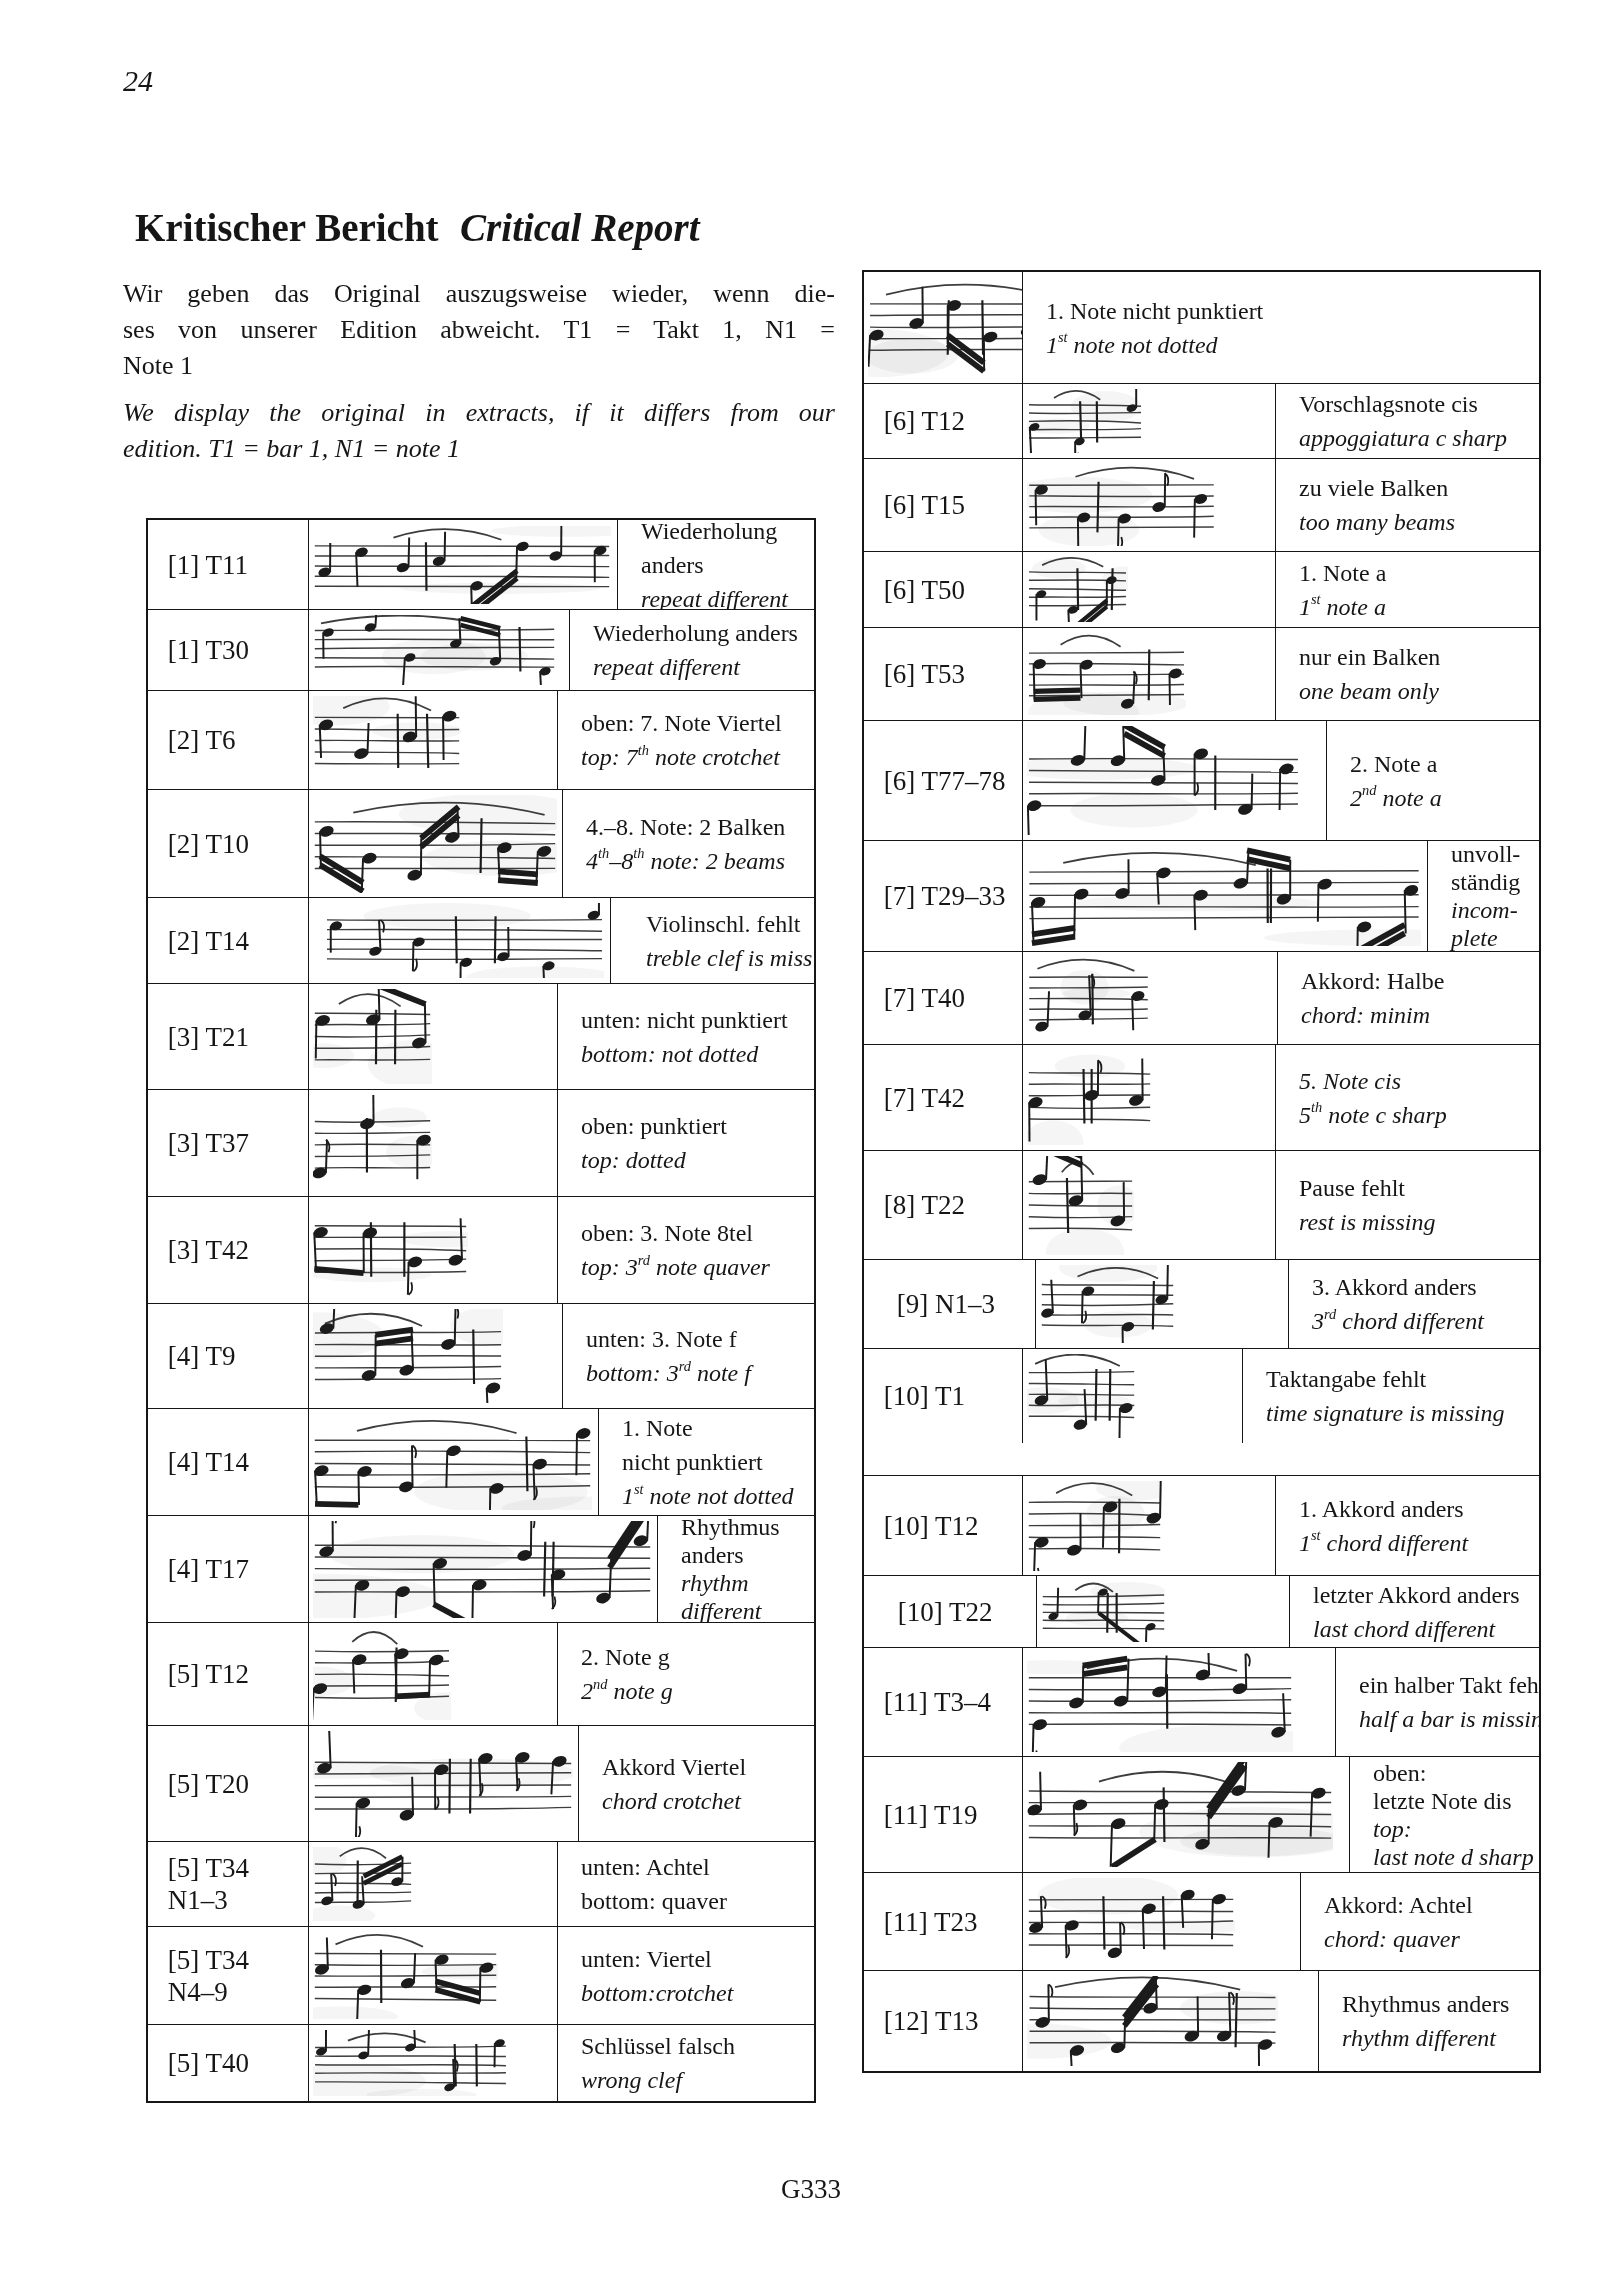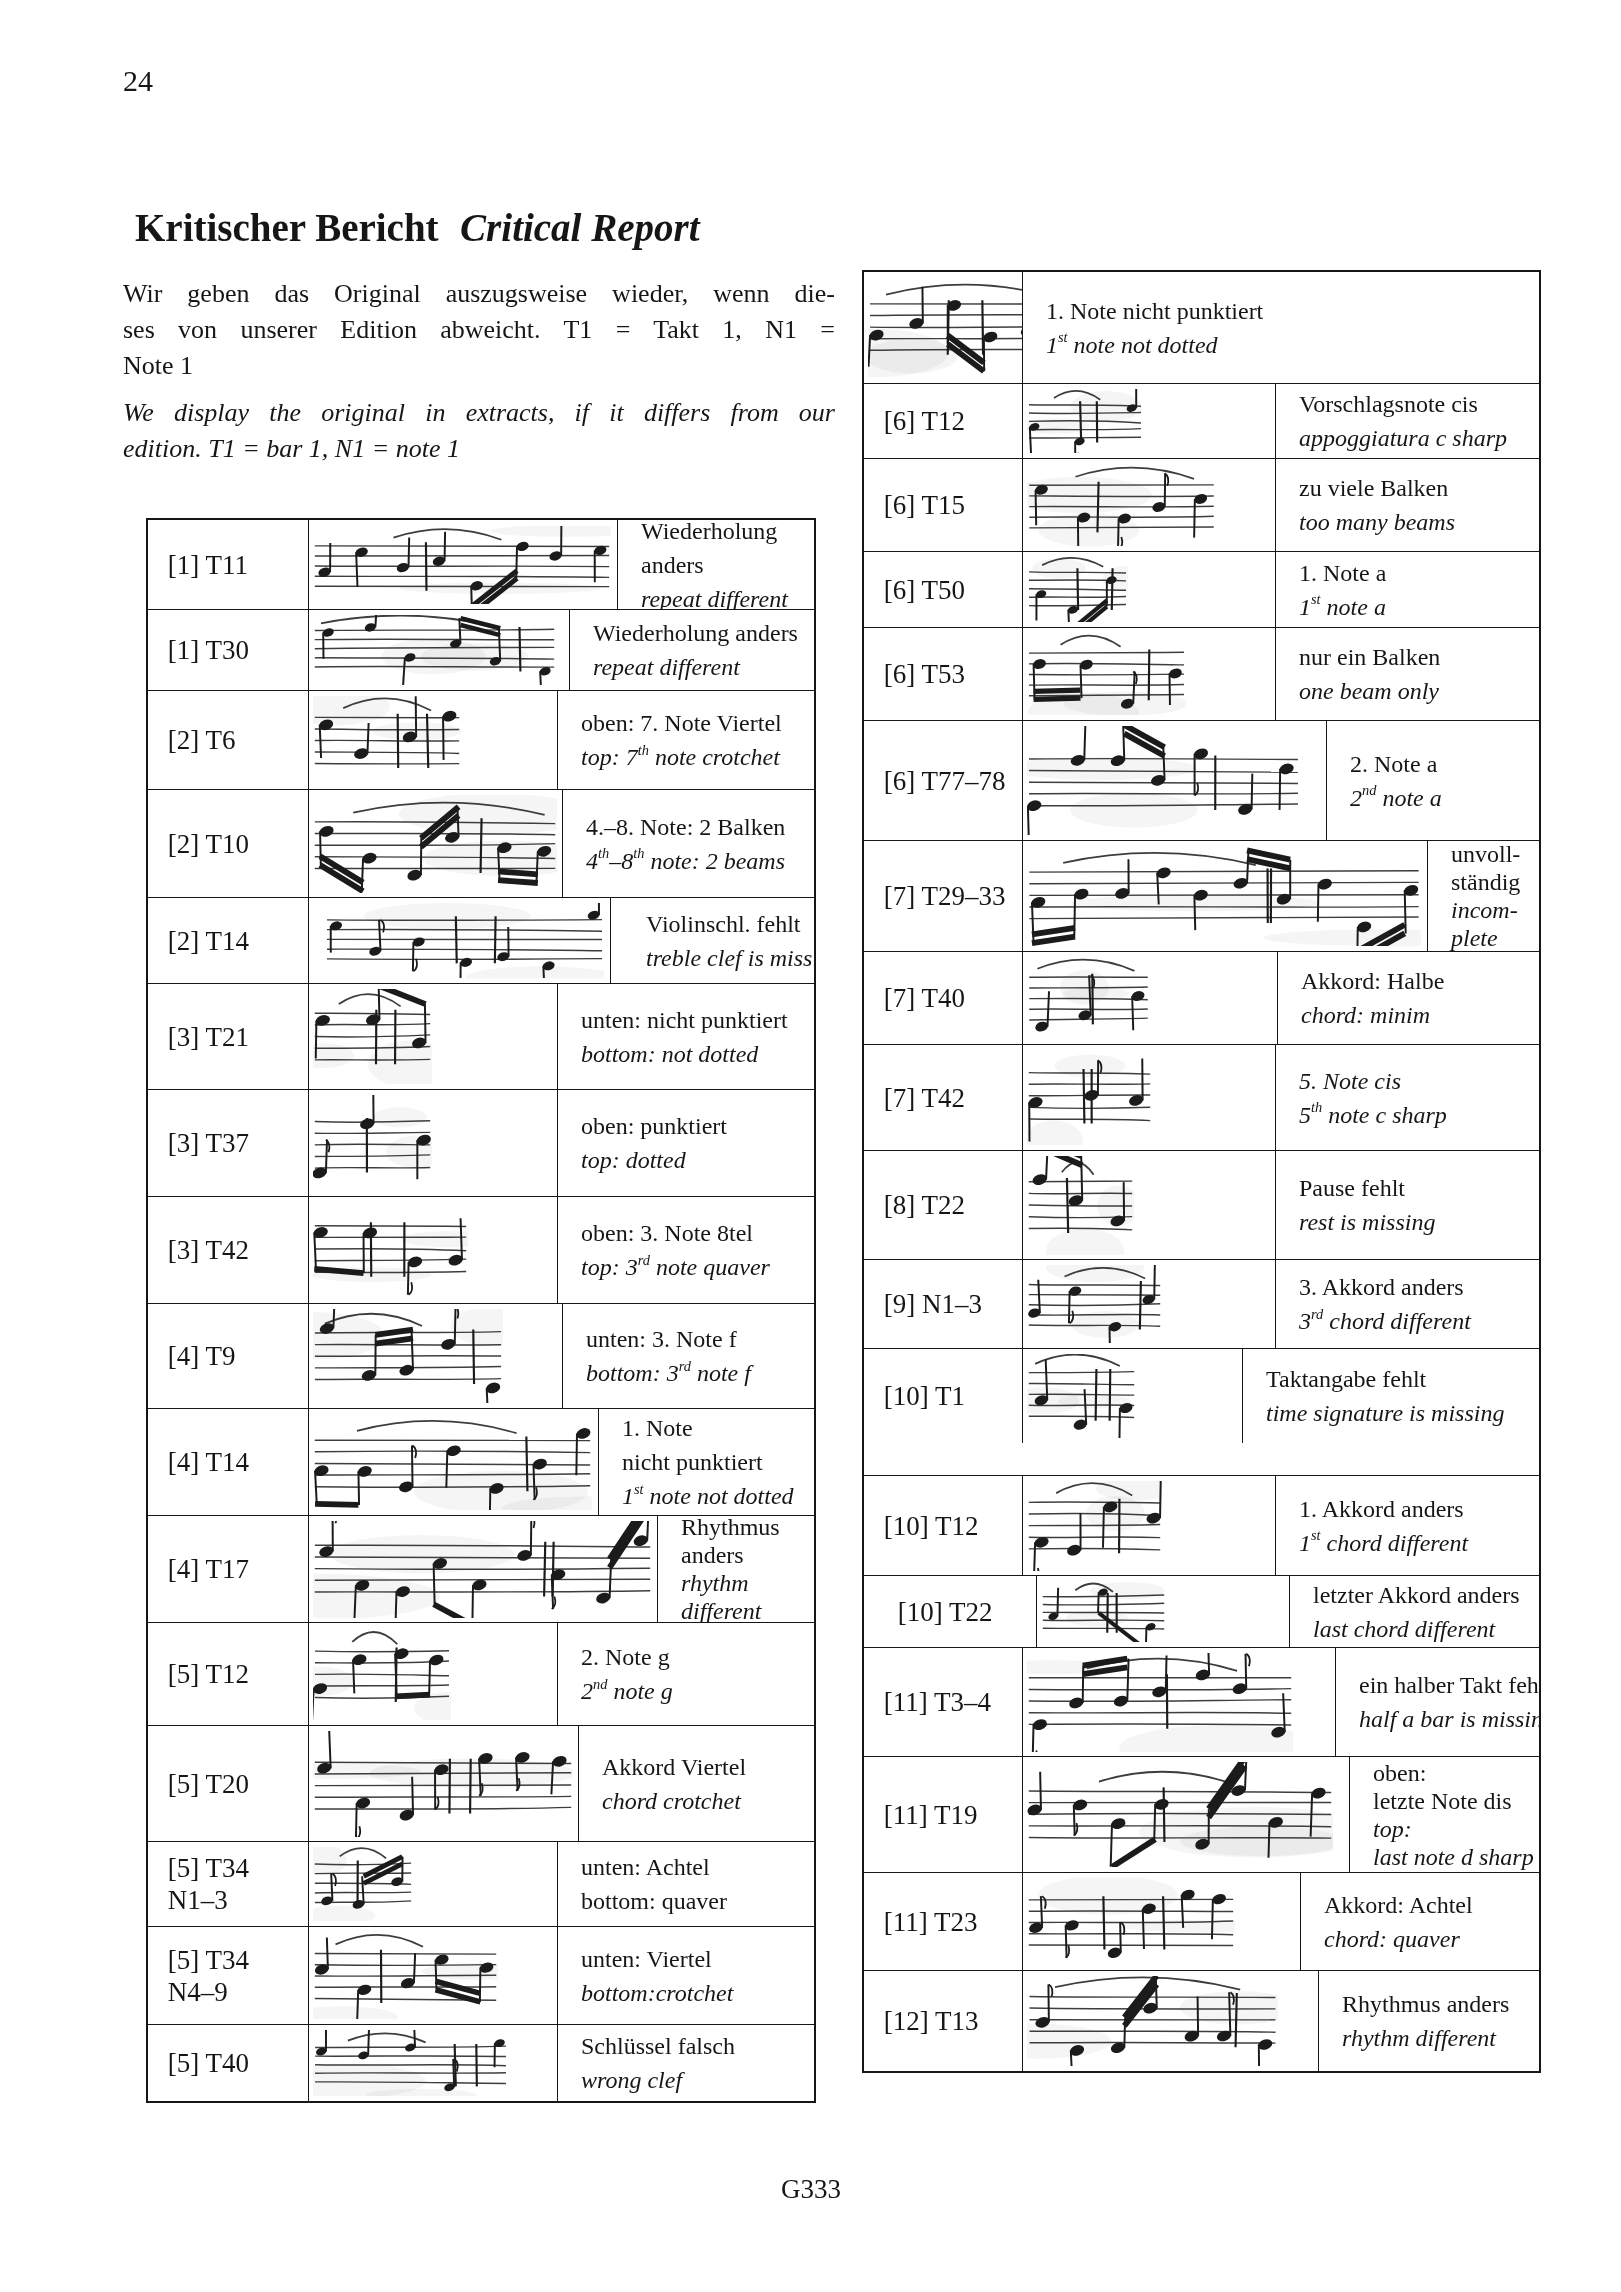--- a/index.html
+++ b/index.html
@@ -10,21 +10,21 @@
   .page{
     position:relative;
     width:1622px;height:2293px;
     background:var(--paper);
     font-family:"Liberation Serif","DejaVu Serif",serif;
     color:var(--ink);
     overflow:hidden;
   }
   .page-number{
     position:absolute;left:123px;top:64px;
-    font-size:30px;
+    font-style:italic;font-size:30px;
   }
   .heading{
     position:absolute;left:123px;top:193px;margin:12px;
     font-size:39px;font-weight:bold;white-space:nowrap;
   }
   .heading .t-en{font-style:italic;margin-left:21.5px;}
   .intro{
     position:absolute;left:123px;top:276px;width:712px;
     font-size:26px;line-height:36px;
   }
@@ -951,21 +951,21 @@
             <line x1="21.2" y1="-16.8" x2="61.4" y2="0.4" stroke="#1b1b1b" stroke-width="6.5"></line>
             <line x1="21.2" y1="-7.0" x2="61.4" y2="10.2" stroke="#1b1b1b" stroke-width="6.5"></line>
             <path d="M38.7 18.1 Q 56.4 -5.3, 74.1 20.7" stroke="#1b1b1b" stroke-width="2" fill="none" opacity="0.85"></path>
           </svg>
         </div>
         <div class="cell c-desc">
           <div class="dline de">Pause fehlt</div>
           <div class="dline en it">rest is missing</div>
         </div>
       </div>
-      <div class="crow" style="grid-template-columns: 159px 253px 1fr; height: 89px;">
+      <div class="crow" style="grid-template-columns: 159px 253px 1fr; height: 89px; padding-left: 13px;">
         <div class="cell c-label">[9] N1–3</div>
         <div class="cell c-img">
           <svg width="135" height="78" viewBox="0 0 151 87">
             <ellipse cx="87.5" cy="66.5" rx="37.8" ry="14.8" fill="#000" opacity="0.04"></ellipse>
             <ellipse cx="76.3" cy="2.6" rx="55.1" ry="16.7" fill="#000" opacity="0.04"></ellipse>
             <path d="M2 21.7 C 49.8 23.1, 99.7 21.6, 149.0 22.9" stroke="#3d3d3d" stroke-width="1.6" fill="none"></path>
             <path d="M2 33.0 C 49.8 33.6, 99.7 33.1, 149.0 33.8" stroke="#3d3d3d" stroke-width="1.6" fill="none"></path>
             <path d="M2 44.3 C 49.8 45.8, 99.7 45.3, 149.0 43.2" stroke="#3d3d3d" stroke-width="1.6" fill="none"></path>
             <path d="M2 55.6 C 49.8 56.9, 99.7 54.2, 149.0 55.8" stroke="#3d3d3d" stroke-width="1.6" fill="none"></path>
             <path d="M2 67.0 C 49.8 68.4, 99.7 66.3, 149.0 68.4" stroke="#3d3d3d" stroke-width="1.6" fill="none"></path>

